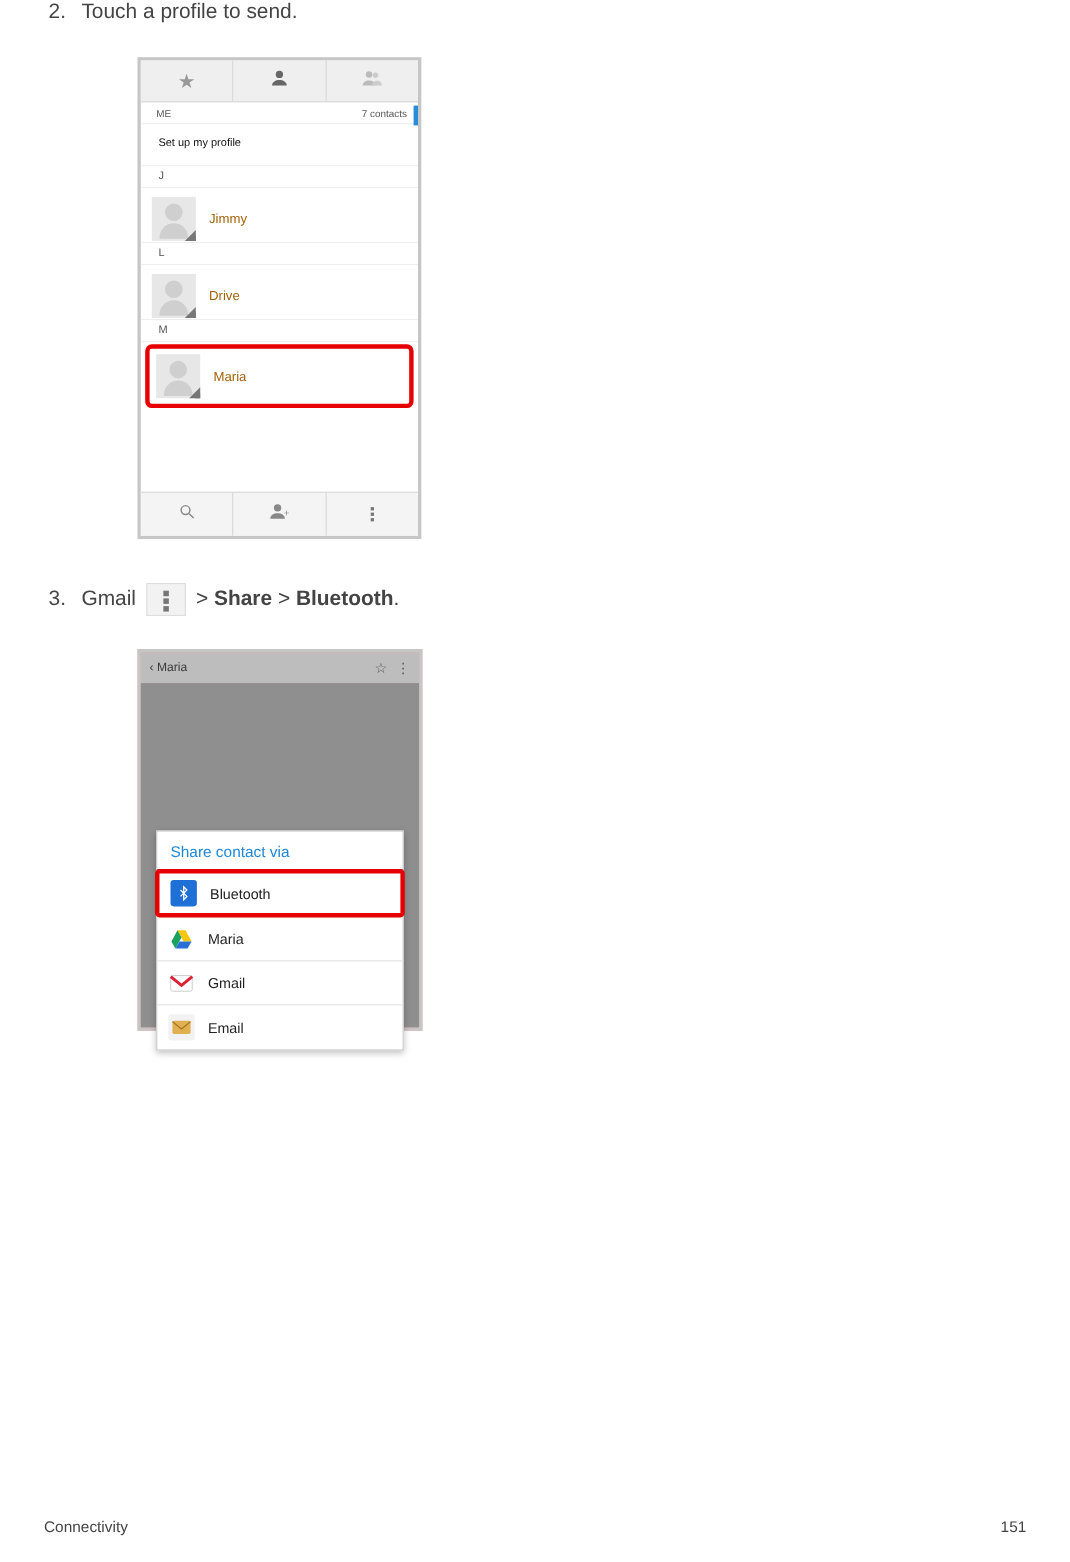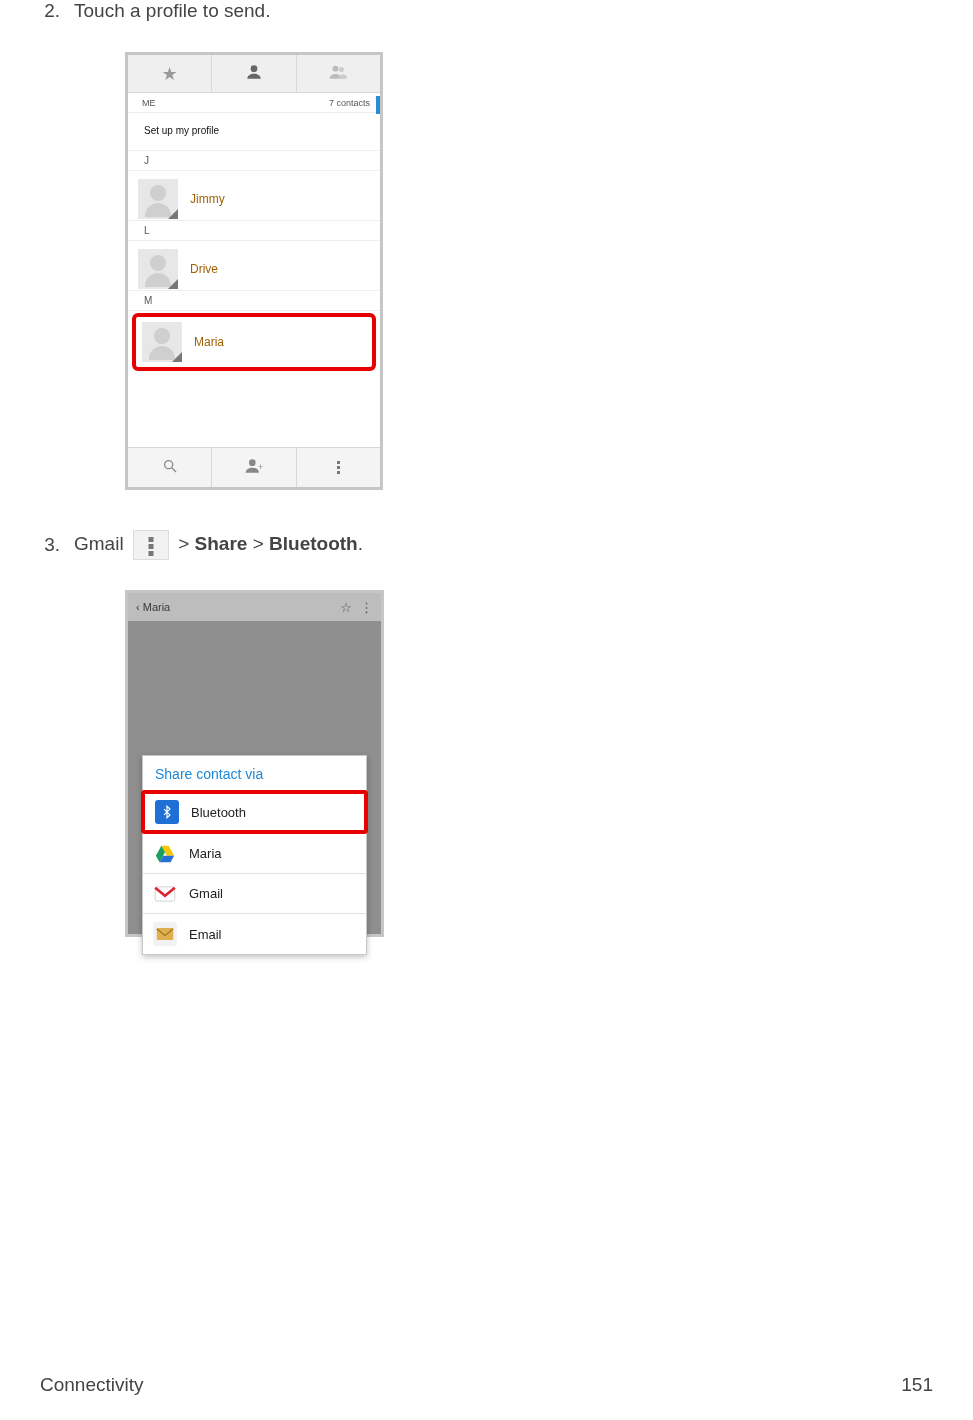--- a/index.html
+++ b/index.html
@@ -225,21 +225,21 @@
   .ic-gm{ color:#d23; font-weight:bold; font-size:14px; }
 
   
   .footer{
     position:absolute;
     bottom:24px;
     left:0; right:0;
     padding:0 40px;
     display:flex;
     justify-content:space-between;
-    font-size:19px;
+    font-size:14px;
     color:#444;
   }
 </style>
 </head>
 <body>
 
 <div class="page">
 
   <div class="step">
     <div class="num">2.</div>

